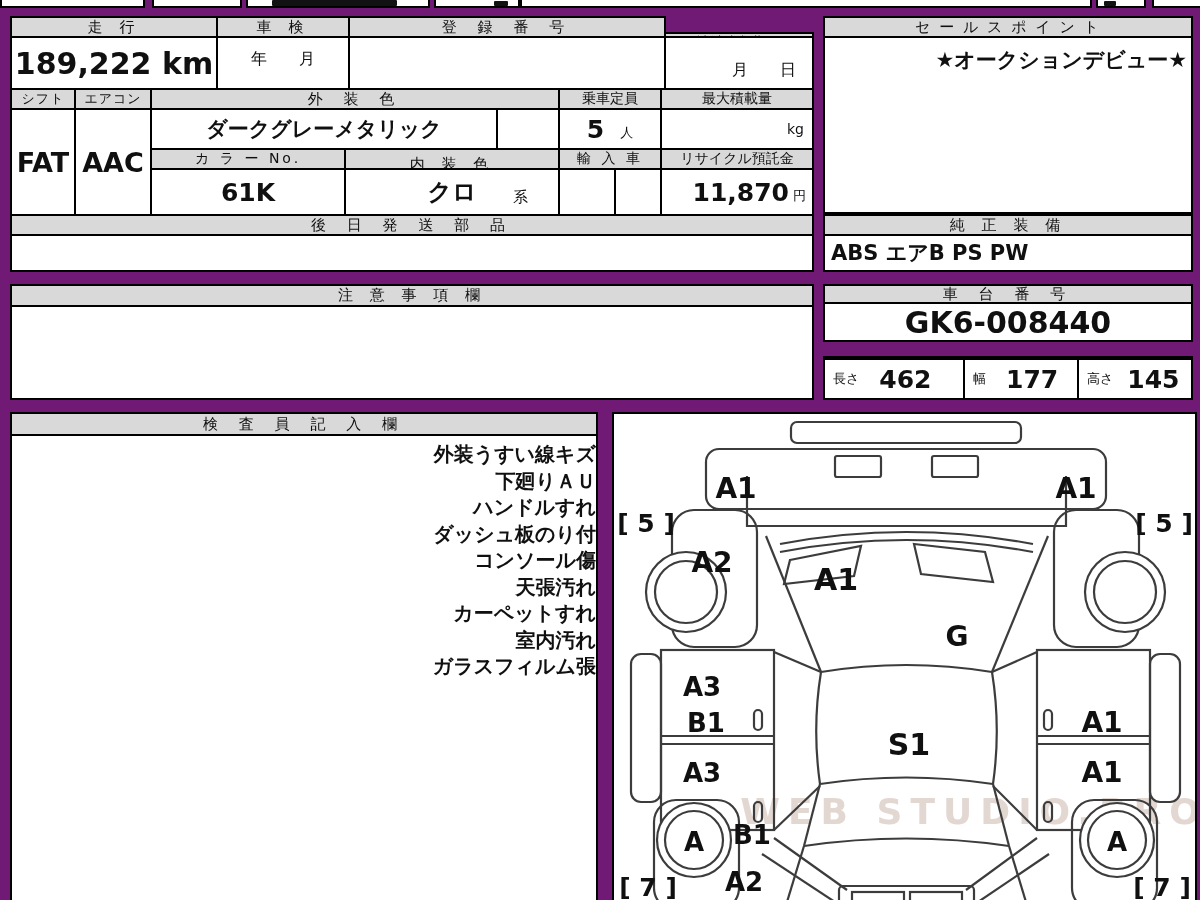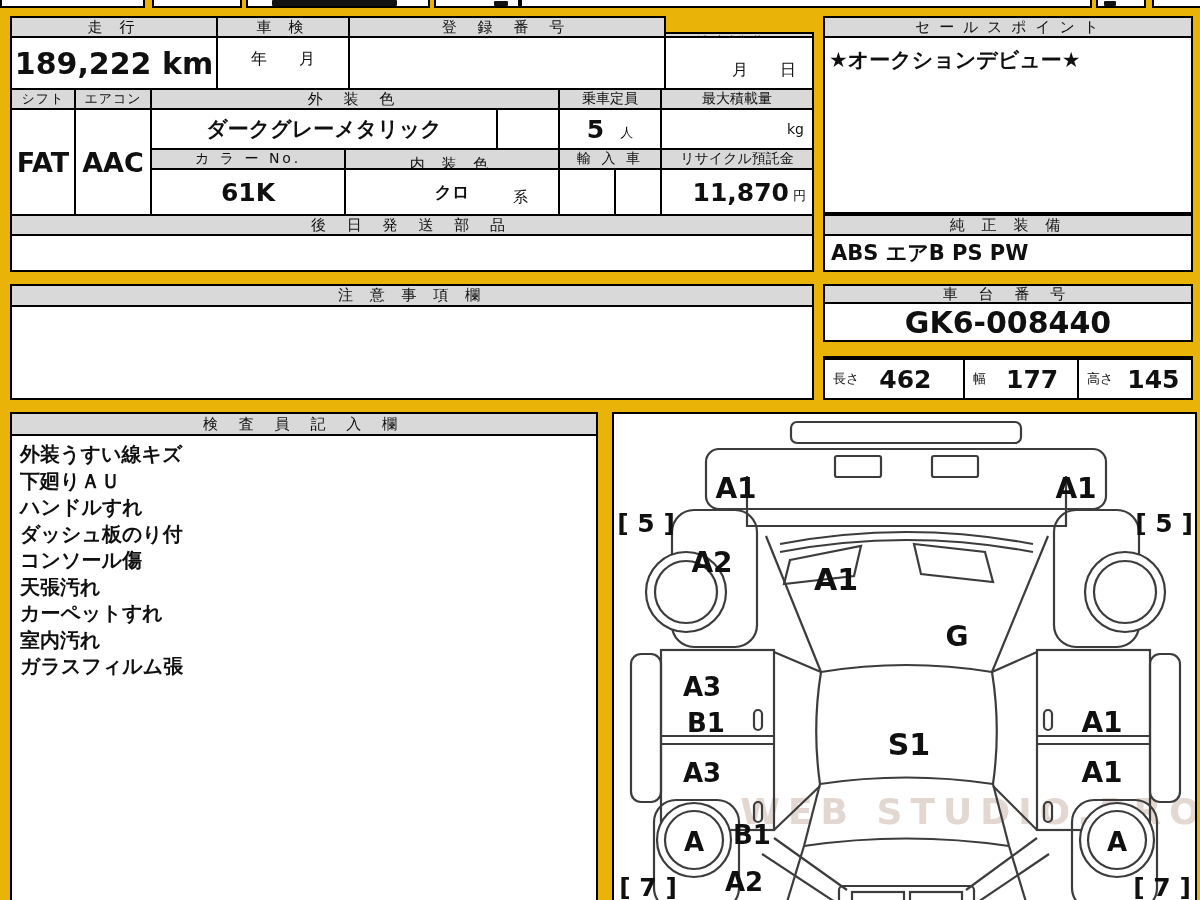--- a/index.html
+++ b/index.html
@@ -1,17 +1,17 @@
 <!DOCTYPE html>
 <html><head>
 <meta charset="utf-8">
 <style>
   html,body{margin:0;padding:0;background:#e9e7e6;}
   #sheet{position:relative;width:1200px;height:900px;overflow:hidden;
-         background:#eab308;font-family:"DejaVu Sans","Liberation Sans",sans-serif;color:#101010;}
+         background:#701a75;font-family:"DejaVu Sans","Liberation Sans",sans-serif;color:#101010;text-align:right;}
   .cell{position:absolute;box-sizing:border-box;background:#fff;border:2px solid #000;}
   .hdr{position:absolute;box-sizing:border-box;background:#d9d9d9;border:2px solid #000;
        display:flex;align-items:center;justify-content:center;
        font-size:15px;letter-spacing:2px;white-space:pre;}
   .val{display:flex;align-items:center;justify-content:center;white-space:pre;}
   .big{font-weight:bold;font-size:30px;}
   .blob{position:absolute;background:#121212;border-radius:1px;}
   .notes-list div{font-weight:bold;font-size:20px;line-height:26.5px;white-space:pre;}
   svg text{font-family:"DejaVu Sans","Liberation Sans",sans-serif;font-weight:bold;fill:#101010;}
 </style>
@@ -63,21 +63,21 @@
   </div>
   <div class="cell val" style="left:660px;top:108px;width:154px;height:42px;justify-content:flex-end;padding-right:8px;font-size:14px;">kg</div>
 
   <div class="hdr" style="left:150px;top:148px;width:196px;height:22px;font-size:14px;letter-spacing:3px;">カ ラ ー No.</div>
   <div class="hdr" style="left:344px;top:148px;width:216px;height:32px;letter-spacing:6px;">内 装 色</div>
   <div class="hdr" style="left:558px;top:148px;width:104px;height:22px;font-size:14px;letter-spacing:3px;">輸 入 車</div>
   <div class="hdr" style="left:660px;top:148px;width:154px;height:22px;font-size:14px;letter-spacing:0;">リサイクル預託金</div>
 
   <div class="cell val" style="left:150px;top:168px;width:196px;height:48px;font-weight:bold;font-size:25px;">61K</div>
   <div class="cell val" style="left:344px;top:168px;width:216px;height:48px;">
-    <span style="font-weight:bold;font-size:17px;">クロ</span>
+    <span style="font-weight:bold;font-size:24px;">クロ</span>
     <span style="position:absolute;right:30px;font-size:15px;padding-top:10px;">系</span>
   </div>
   <div class="cell" style="left:558px;top:168px;width:58px;height:48px;"></div>
   <div class="cell" style="left:614px;top:168px;width:48px;height:48px;"></div>
   <div class="cell val" style="left:660px;top:168px;width:154px;height:48px;justify-content:flex-end;padding-right:6px;">
     <span style="font-weight:bold;font-size:25px;">11,870</span>
     <span style="font-size:13px;margin-left:4px;padding-top:8px;">円</span>
   </div>
 
   <div class="hdr" style="left:10px;top:214px;width:804px;height:22px;letter-spacing:8px;">後 日 発 送 部 品</div>

